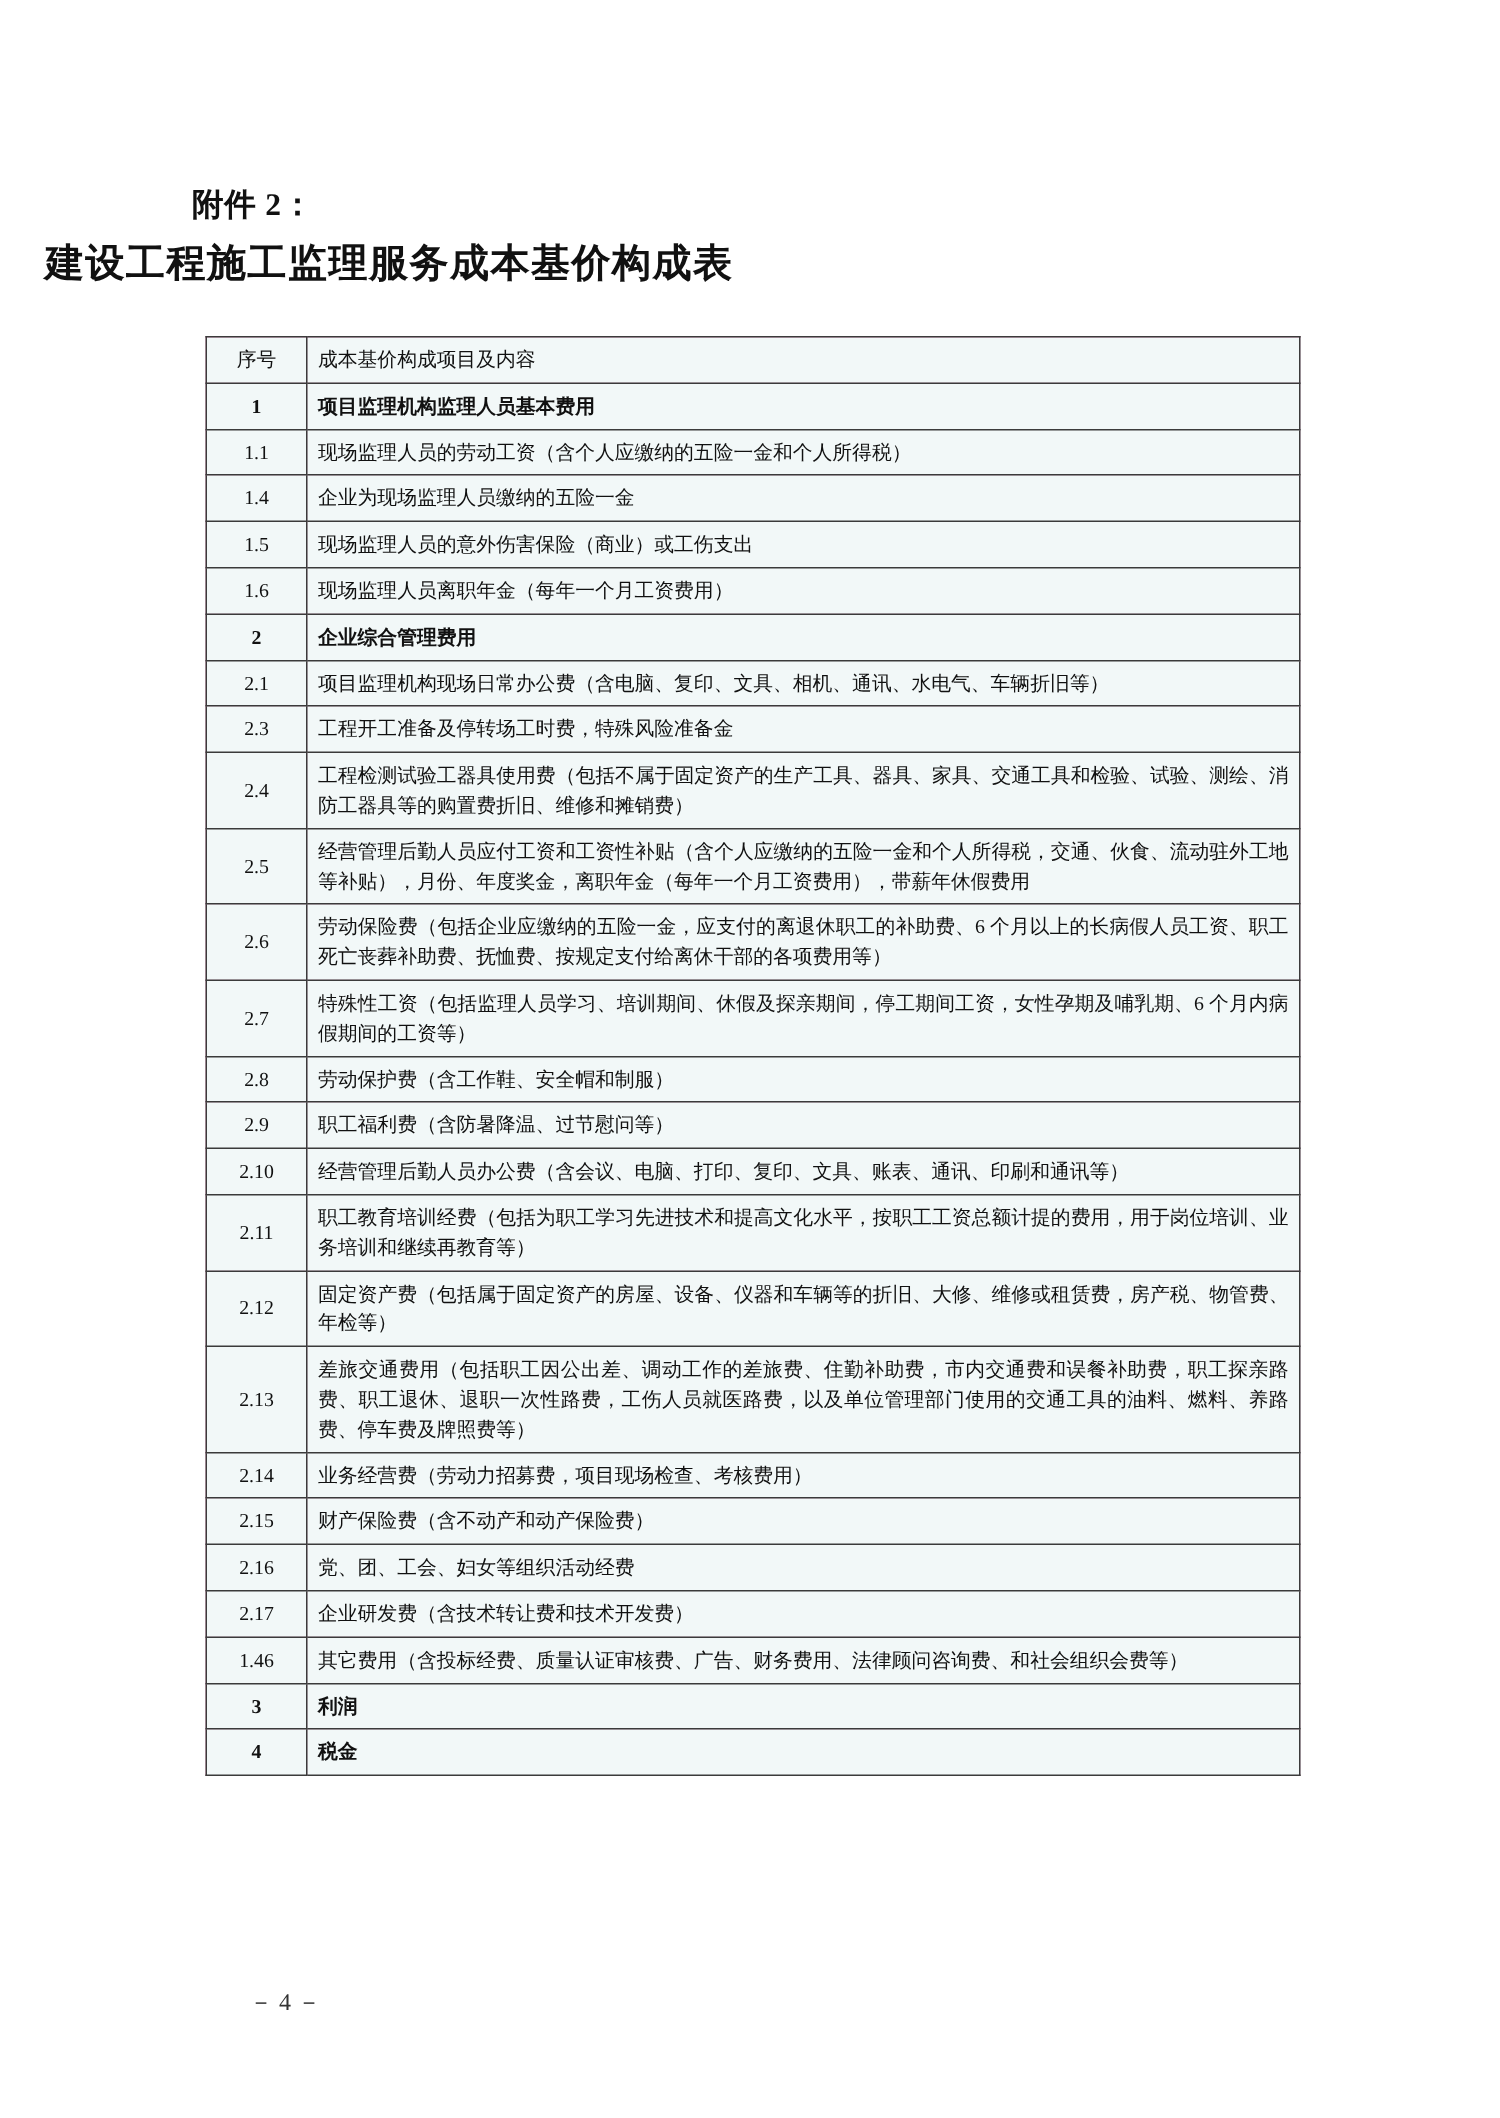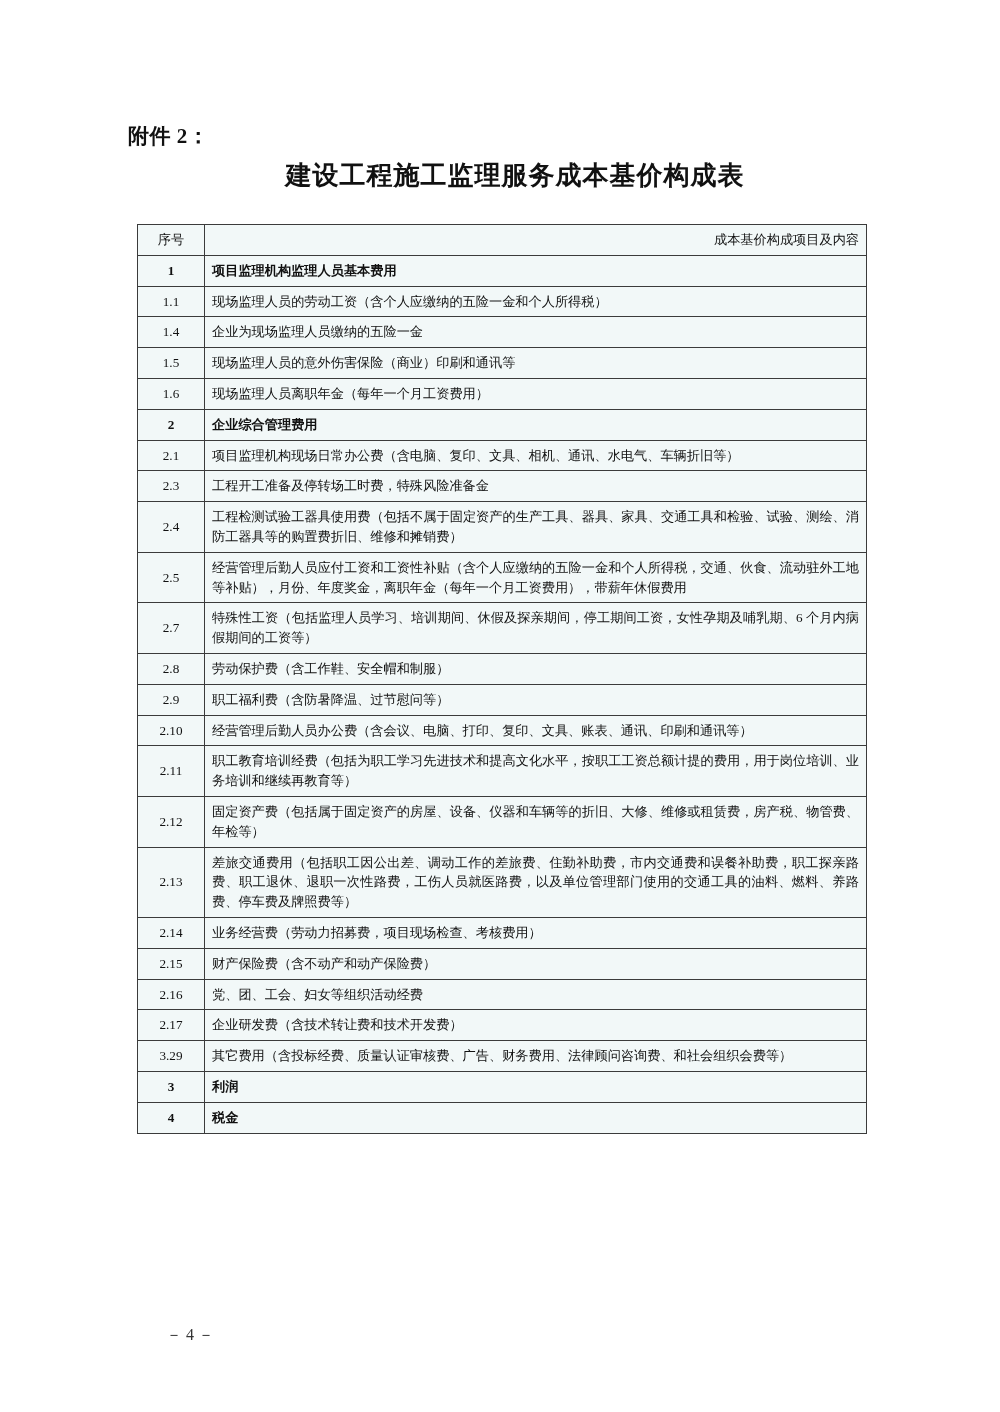--- a/index.html
+++ b/index.html
@@ -30,21 +30,21 @@
     font-size: 21px;
     font-weight: bold;
     letter-spacing: 0.5px;
     font-family: "Liberation Serif", "DejaVu Serif", serif;
   }
   .doc-title {
     position: absolute;
     left: 0;
     top: 158px;
     width: 1000px;
-    text-align: center;
+    text-align: left;
     font-size: 26px;
     font-weight: bold;
     letter-spacing: 1px;
     padding-left: 30px;
     box-sizing: border-box;
     font-family: "Liberation Serif", "DejaVu Serif", serif;
   }
   .table-wrap {
     position: absolute;
     left: 137px;
@@ -72,21 +72,21 @@
     font-size: 13px;
     white-space: nowrap;
   }
   td.idx-head {
     text-align: center;
     font-size: 13.5px;
     line-height: 1.25;
     padding: 14px 4px;
   }
   td.head-text {
-    text-align: right;
+    text-align: left;
     font-size: 14px;
     font-weight: normal;
     padding: 14px 6px;
   }
   tr.section td {
     font-weight: bold;
   }
   tr.section td.idx {
     font-weight: bold;
   }
@@ -130,21 +130,21 @@
           <tr>
             <td class="idx">1.1</td>
             <td class="content">现场监理人员的劳动工资（含个人应缴纳的五险一金和个人所得税）</td>
           </tr>
           <tr>
             <td class="idx">1.4</td>
             <td class="content">企业为现场监理人员缴纳的五险一金</td>
           </tr>
           <tr>
             <td class="idx">1.5</td>
-            <td class="content">现场监理人员的意外伤害保险（商业）印刷和通讯等</td>
+            <td class="content">现场监理人员的意外伤害保险（商业）或工伤支出</td>
           </tr>
           <tr>
             <td class="idx">1.6</td>
             <td class="content">现场监理人员离职年金（每年一个月工资费用）</td>
           </tr>
           <tr class="section">
             <td class="idx">2</td>
             <td class="content">企业综合管理费用</td>
           </tr>
           <tr>
@@ -157,20 +157,24 @@
           </tr>
           <tr>
             <td class="idx">2.4</td>
             <td class="content">工程检测试验工器具使用费（包括不属于固定资产的生产工具、器具、家具、交通工具和检验、试验、测绘、消防工器具等的购置费折旧、维修和摊销费）</td>
           </tr>
           <tr>
             <td class="idx">2.5</td>
             <td class="content">经营管理后勤人员应付工资和工资性补贴（含个人应缴纳的五险一金和个人所得税，交通、伙食、流动驻外工地等补贴），月份、年度奖金，离职年金（每年一个月工资费用），带薪年休假费用</td>
           </tr>
           <tr>
+            <td class="idx">2.6</td>
+            <td class="content">劳动保险费（包括企业应缴纳的五险一金，应支付的离退休职工的补助费、6 个月以上的长病假人员工资、职工死亡丧葬补助费、抚恤费、按规定支付给离休干部的各项费用等）</td>
+          </tr>
+          <tr>
             <td class="idx">2.7</td>
             <td class="content">特殊性工资（包括监理人员学习、培训期间、休假及探亲期间，停工期间工资，女性孕期及哺乳期、6 个月内病假期间的工资等）</td>
           </tr>
           <tr>
             <td class="idx">2.8</td>
             <td class="content">劳动保护费（含工作鞋、安全帽和制服）</td>
           </tr>
           <tr>
             <td class="idx">2.9</td>
             <td class="content">职工福利费（含防暑降温、过节慰问等）</td>
@@ -201,21 +205,21 @@
           </tr>
           <tr>
             <td class="idx">2.16</td>
             <td class="content">党、团、工会、妇女等组织活动经费</td>
           </tr>
           <tr>
             <td class="idx">2.17</td>
             <td class="content">企业研发费（含技术转让费和技术开发费）</td>
           </tr>
           <tr>
-            <td class="idx">3.29</td>
+            <td class="idx">1.46</td>
             <td class="content">其它费用（含投标经费、质量认证审核费、广告、财务费用、法律顾问咨询费、和社会组织会费等）</td>
           </tr>
           <tr class="section">
             <td class="idx">3</td>
             <td class="content">利润</td>
           </tr>
           <tr class="section">
             <td class="idx">4</td>
             <td class="content">税金</td>
           </tr>

